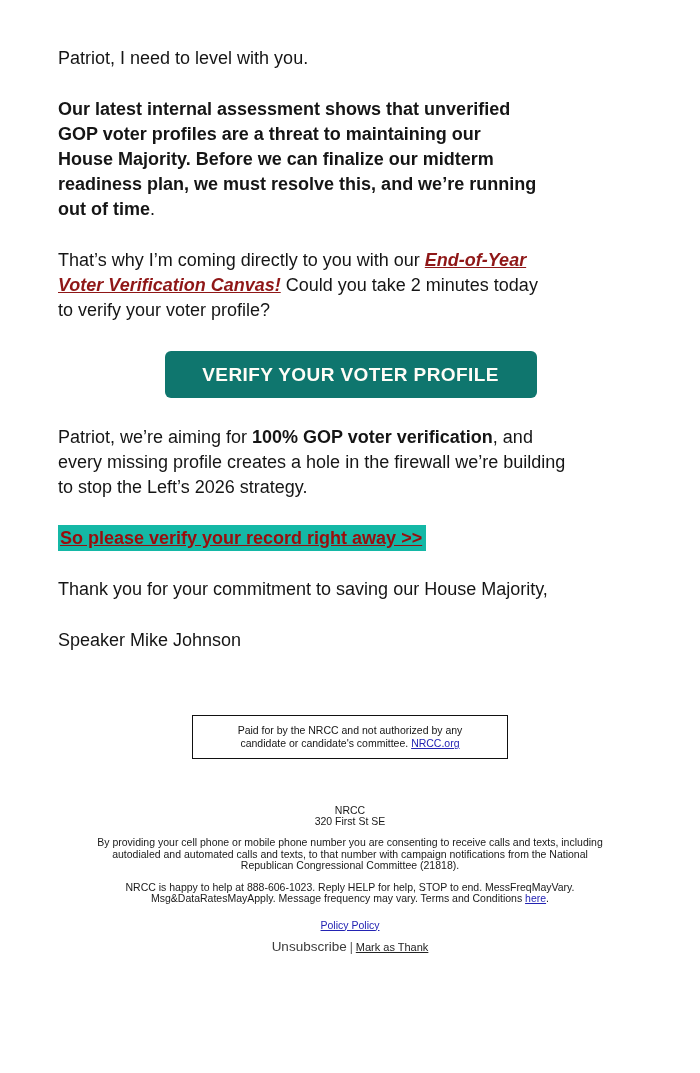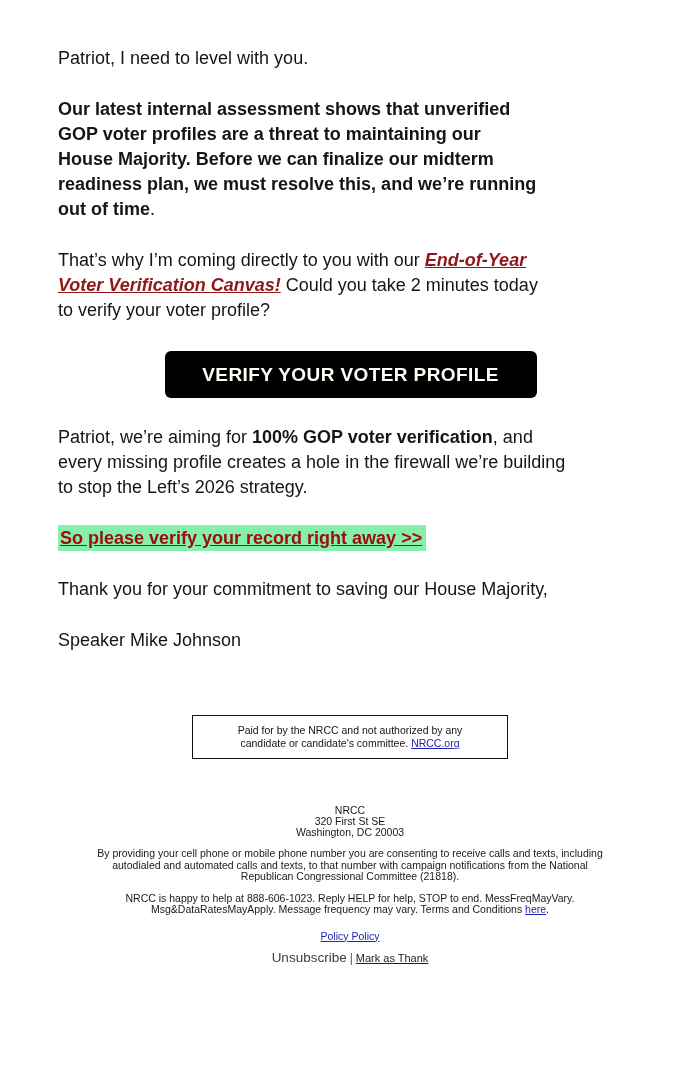--- a/index.html
+++ b/index.html
@@ -26,35 +26,35 @@
     color: #8f1717;
     font-weight: bold;
     font-style: italic;
     text-decoration: underline;
     white-space: pre-line;
   }
 
   .btn-row { text-align: center; margin: 28px 0 27px 0; }
   .cta-button {
     display: inline-block;
-    background: #000000;
+    background: #0f766e;
     color: #fffdf7;
     font-weight: bold;
     font-size: 19px;
     line-height: 1;
     letter-spacing: 0.4px;
     padding: 14px 28px;
     border-radius: 6px;
     text-decoration: none;
     min-width: 316px;
     text-align: center;
   }
 
   .highlight-link {
-    background: #86efac;
+    background: #14b8a6;
     color: #9b0c0c;
     font-weight: bold;
     text-decoration: underline;
     padding: 3px 4px 3px 2px;
   }
 
   .disclaimer-box {
     box-sizing: border-box;
     width: 316px;
     margin: 62px auto 0 auto;
@@ -121,21 +121,20 @@
 
   <div class="disclaimer-box">
     <span class="box-text">Paid for by the NRCC and not authorized by any
 candidate or candidate's committee.</span> <a class="blue-link">NRCC.org</a>
   </div>
 
   <div class="footer">
     <div class="address">
       <div>NRCC</div>
       <div>320 First St SE</div>
-      <div>Washington, DC 20003</div>
     </div>
 
     <p class="fine">By providing your cell phone or mobile phone number you are consenting to receive calls and texts, including
 autodialed and automated calls and texts, to that number with campaign notifications from the National
 Republican Congressional Committee (21818).</p>
 
     <p class="fine"><span>NRCC is happy to help at 888-606-1023. Reply HELP for help, STOP to end. MessFreqMayVary.
 Msg&amp;DataRatesMayApply. Message frequency may vary. Terms and Conditions </span><a class="blue-link">here</a><span>.</span></p>
 
     <div class="privacy-row">

